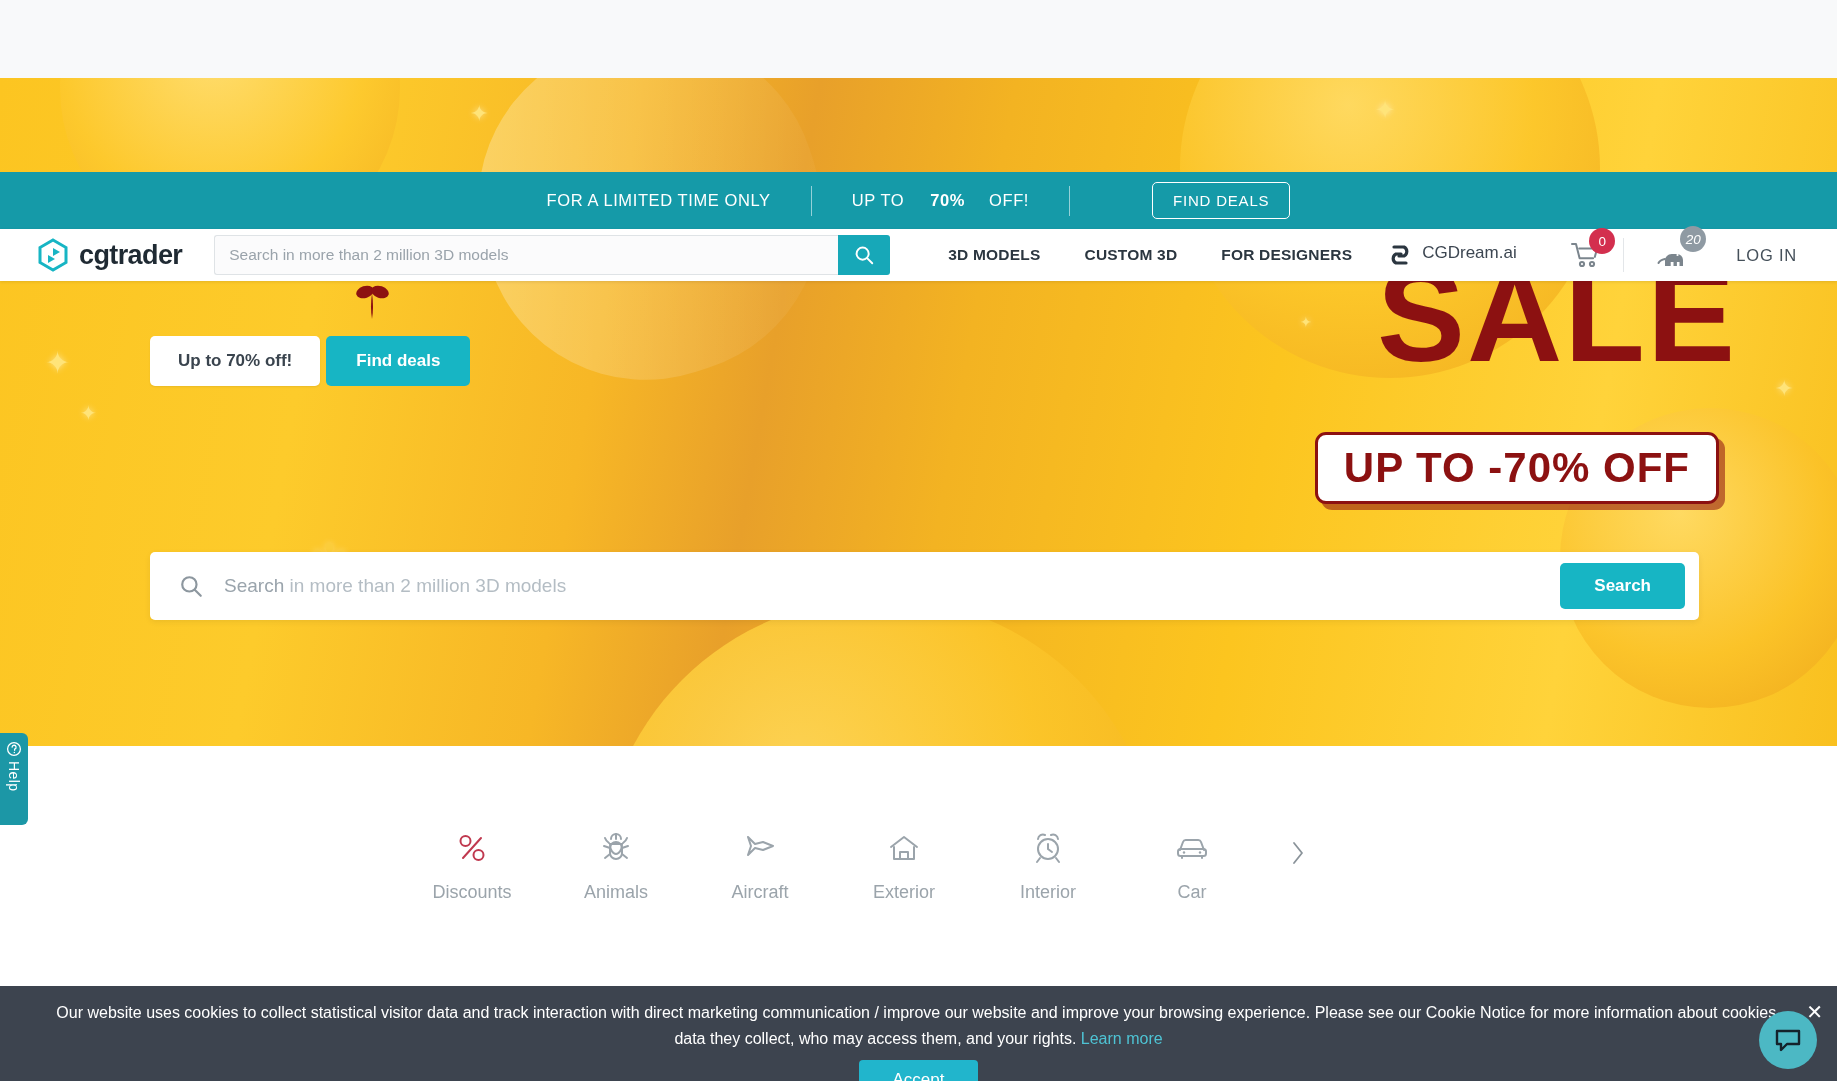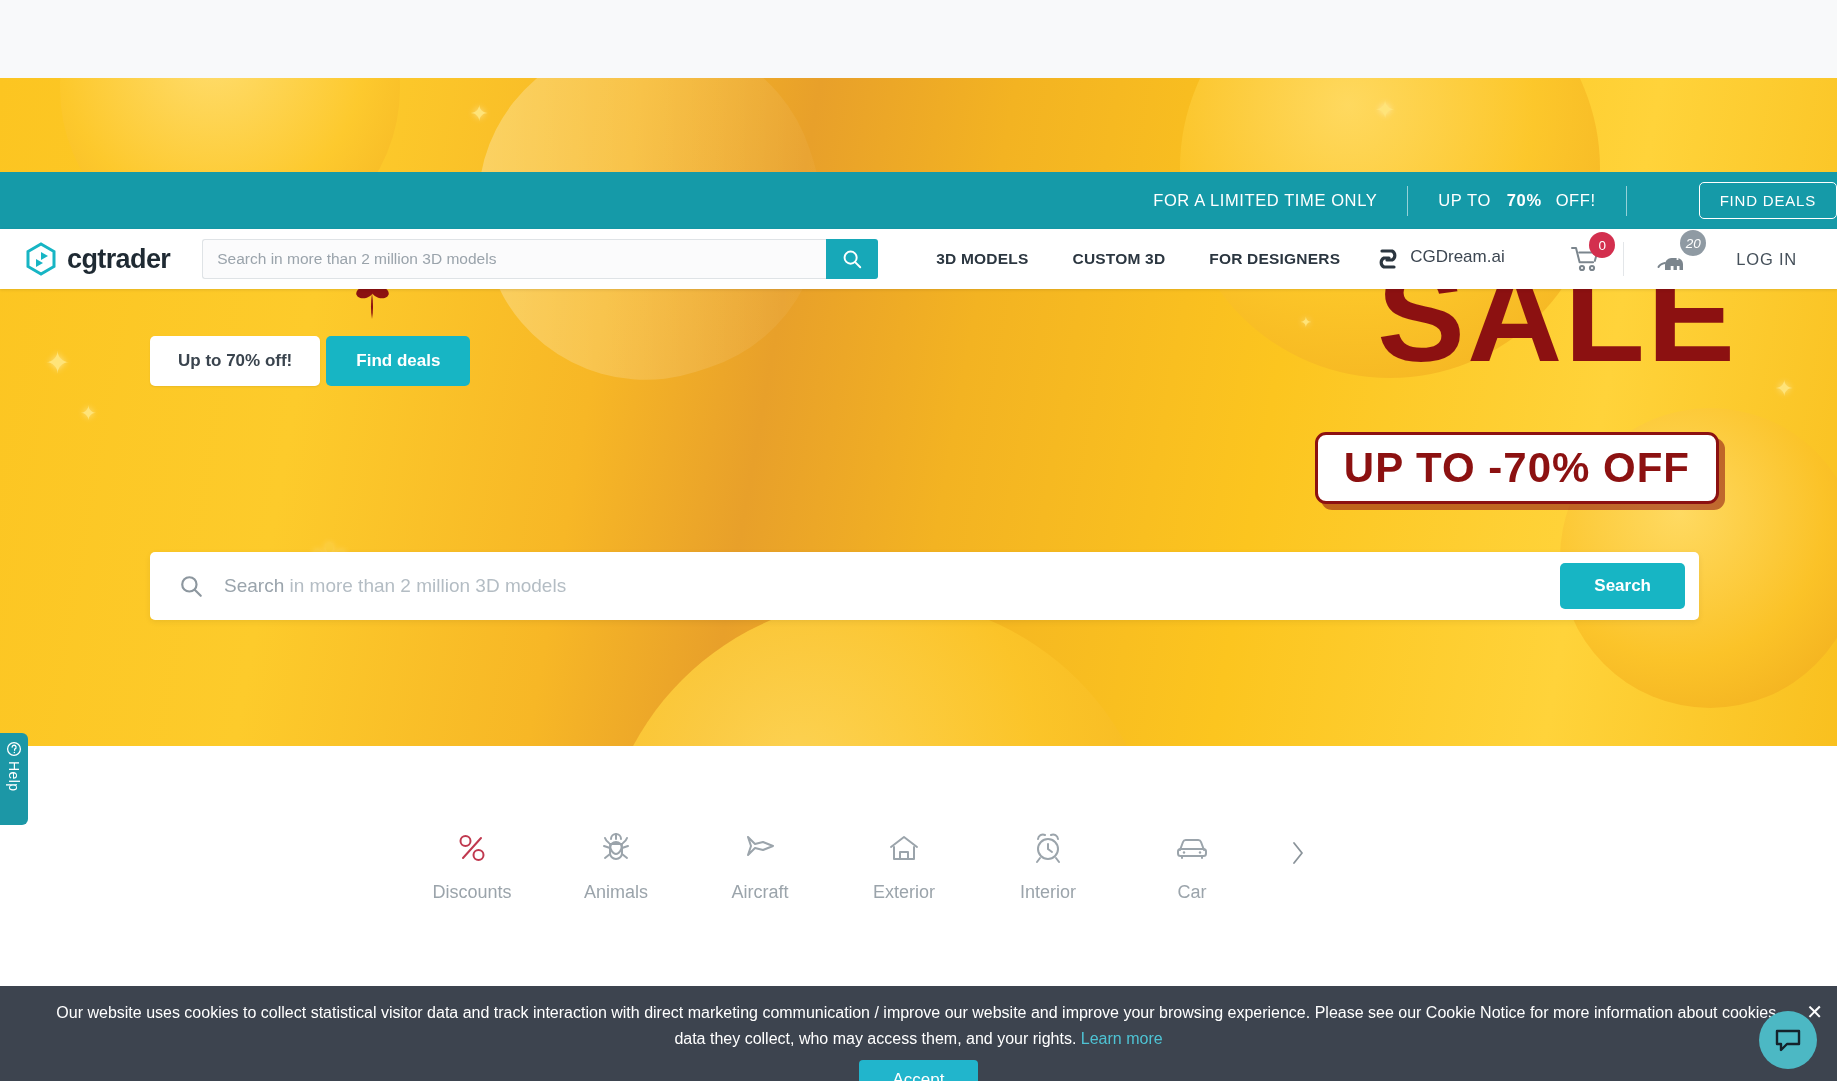--- a/index.html
+++ b/index.html
@@ -43,39 +43,39 @@
   }
   .spark {
     position: absolute; color: #ffe479; font-size: 26px; line-height: 1;
     text-shadow: 0 0 6px rgba(255,255,255,.5); user-select: none;
   }
 
   
   .promo {
     position: absolute; left: 0; top: 172px; width: 1837px; height: 57px;
     background: #159aa8;
-    display: flex; align-items: center; justify-content: flex-end; gap: 2px;
+    display: flex; align-items: center; justify-content: center; gap: 12px;
     color: #ffffff;
   }
   .promo-text {
     font-size: 16.5px; letter-spacing: .6px; font-weight: 400; white-space: nowrap;
   }
   .promo-sep { width: 1px; height: 30px; background: rgba(255,255,255,.55); margin: 0 28px; }
   .promo-strong { font-weight: 700; }
   .promo-btn {
     border: 1px solid #ffffff; border-radius: 5px; background: transparent;
     color: #ffffff; font-family: inherit; font-size: 15px; letter-spacing: .8px;
     padding: 9px 20px; margin-left: 42px; cursor: pointer; white-space: nowrap;
   }
 
   
   .header {
-    position: absolute; left: 0; top: 229px; width: 1837px; height: 60px;
+    position: absolute; left: 0; top: 229px; width: 1837px; height: 52px;
     background: #ffffff; display: flex; align-items: center;
-    box-shadow: 0 1px 3px rgba(0,0,0,.10); z-index: 20;
+    box-shadow: 0 1px 3px rgba(0,0,0,.10); z-index: 20; padding-left: 12px;
   }
   .logo { display: flex; align-items: center; gap: 9px; margin-left: 24px; cursor: pointer; }
   .logo-text { font-size: 27px; font-weight: 700; color: #1f2a33; letter-spacing: -.6px; }
 
   .hdr-search {
     display: flex; margin-left: 32px; width: 676px; height: 40px;
   }
   .hdr-search input {
     flex: 1; border: 1px solid #dfe3e6; border-right: none;
     border-radius: 3px 0 0 3px; background: #fbfbfc;

